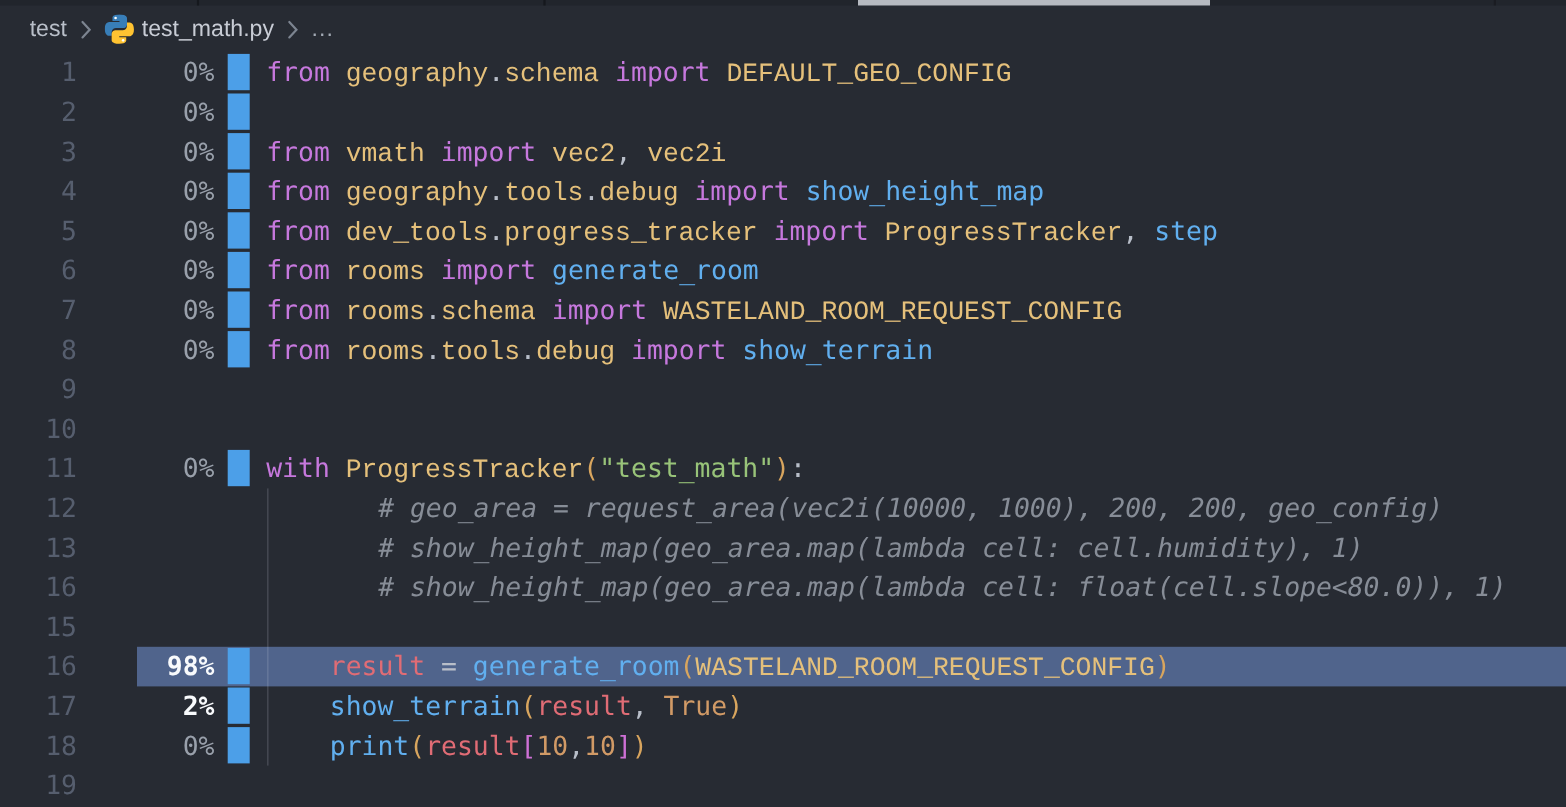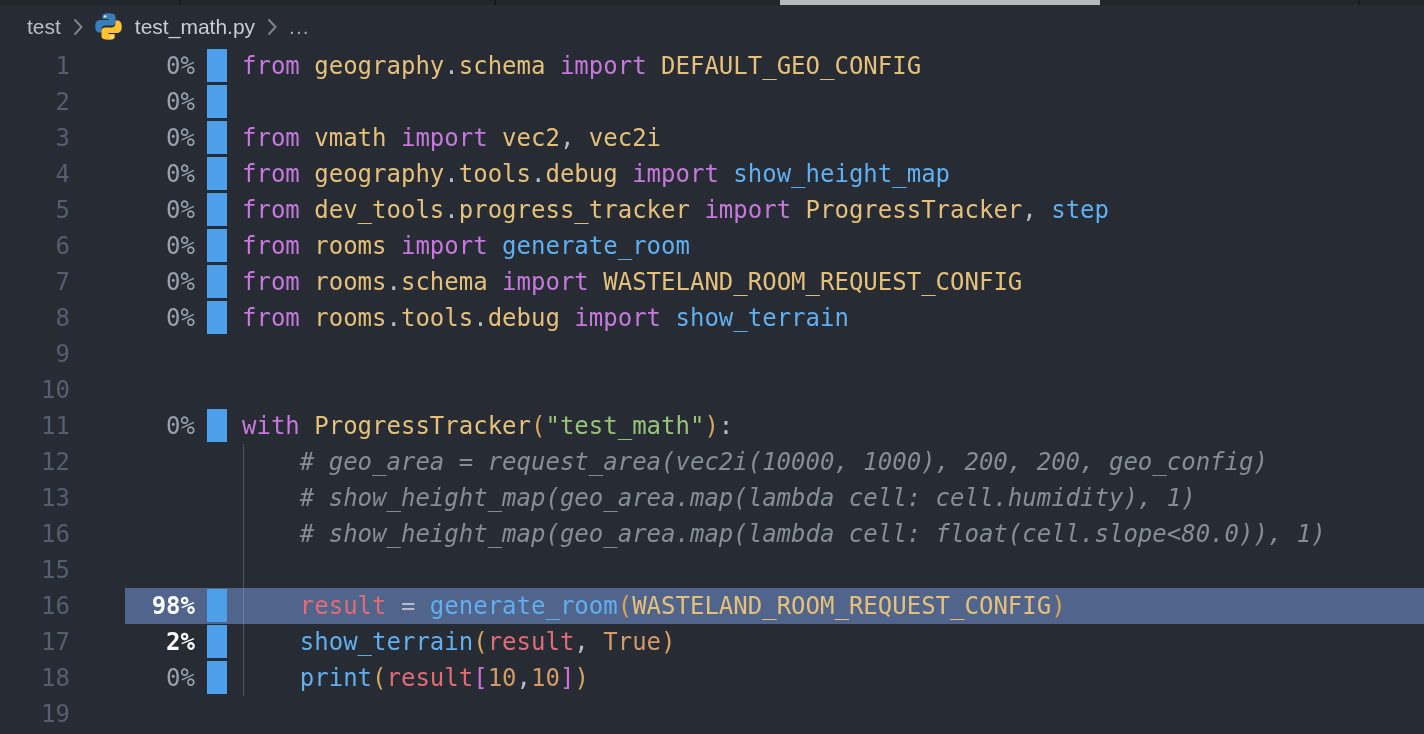--- a/index.html
+++ b/index.html
@@ -17,44 +17,44 @@
   #tab-divider-2{left:494px;}
   #tab-divider-3{left:1358px;opacity:.6;}
   #tab-indicator{position:absolute;left:780px;top:0;width:320px;height:5px;background:var(--indicator,#b6bac1);}
   
   #breadcrumb{
     position:absolute;left:0;top:5px;width:1424px;height:43px;
     display:flex;align-items:center;padding-left:27px;box-sizing:border-box;
     font-family:"Liberation Sans","DejaVu Sans",sans-serif;font-size:21px;
   }
   .crumb{color:var(--crumb,#b9bfc9);cursor:default;}
-  .crumb-file{color:var(--crumbFile,#c8ccd5);margin-left:13px;}
+  .crumb-file{color:var(--crumbFile,#c8ccd5);margin-left:7px;}
   .crumb-sep{margin:0 10px;display:inline-flex;align-items:center;}
   .crumb-ellipsis{color:var(--crumbDim,#a3aab5);letter-spacing:1px;}
   #py-icon{width:27px;height:27px;display:inline-block;vertical-align:middle;}
   
   #code-rows{position:absolute;left:0;top:48px;width:1424px;}
   .row{height:36px;line-height:36px;font-size:24px;display:flex;white-space:pre;}
   .row.hl{background:linear-gradient(90deg, transparent 0, transparent 125px, var(--hl,#50648c) 125px);}
   .ln{display:inline-block;width:70px;text-align:right;color:var(--lineNum,#565e6e);flex:0 0 auto;}
   .pct{display:inline-block;width:125px;text-align:right;color:var(--pctDim,#99a0ab);flex:0 0 auto;}
   .pct.bright{color:var(--pctBright,#f8fafc);font-weight:bold;}
   .mw{display:inline-block;width:47px;flex:0 0 auto;}
   .marker{display:inline-block;margin-left:12px;margin-top:1px;width:20px;height:33px;background:var(--marker,#4c9fe8);vertical-align:top;}
   .code{flex:1 1 auto;color:var(--pun,#abb2bf);}
   .tk-kw{color:var(--kw,#c678dd);margin-top:12px;}
-  .tk-mod{color:var(--mod,#e5c07b);}
+  .tk-mod{color:var(--mod,#e5c07b);font-family:Liberation Mono, monospace;}
   .tk-fn{color:var(--fn,#61afef);}
   .tk-var{color:var(--var,#e06c75);}
   .tk-num{color:var(--num,#d19a66);}
   .tk-str{color:var(--str,#98c379);}
   .tk-pun{color:var(--pun,#b8bec9);}
   .tk-par{color:var(--par,#d8a55e);}
   .tk-brk{color:var(--brk,#ce70d6);}
-  .tk-com{color:var(--com,#878d97);font-style:italic;}
+  .tk-com{color:var(--com,#878d97);font-style:italic;margin-left:44px;}
   .tk-txt{color:var(--pun,#abb2bf);}
   #indent-guide{position:absolute;left:243px;top:444px;width:1px;height:252px;background:rgba(200,207,218,0.25);z-index:2;}
 </style>
 </head>
 <body>
 
 <div id="screen">
 
   <div id="tabstrip">
     <div class="tab-divider" id="tab-divider-1"></div>

